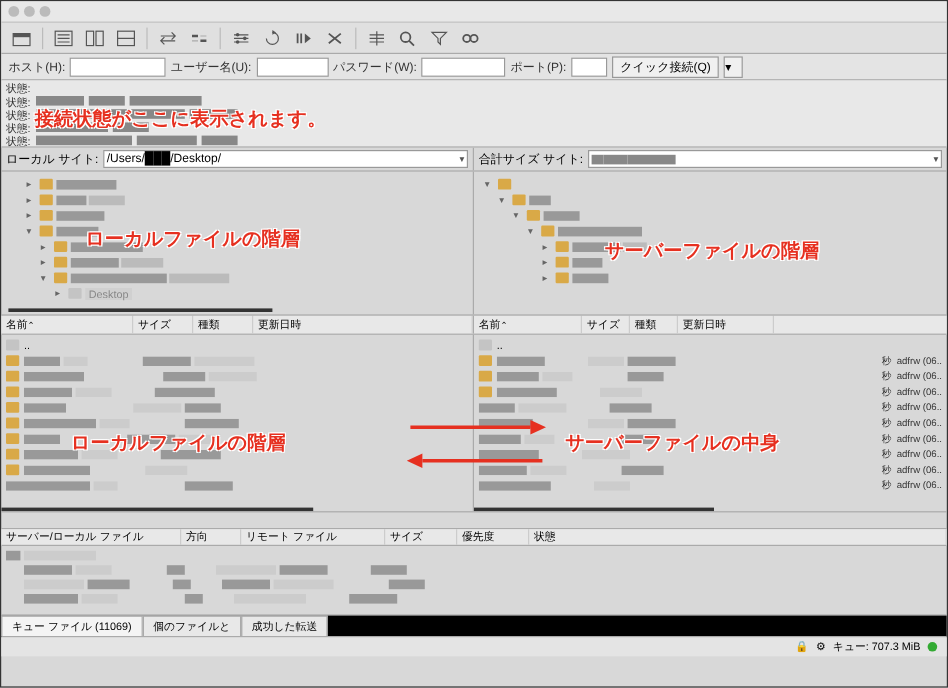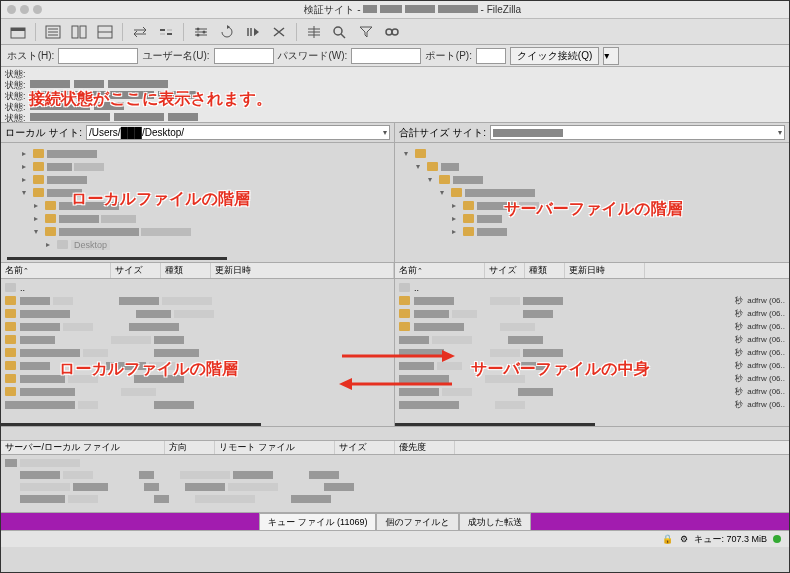--- a/index.html
+++ b/index.html
@@ -43,41 +43,38 @@
 .list-half:last-child { border-right: none; }
 .list-row { height: 13px; display: flex; align-items: center; gap: 4px; font-size: 9px; }
 .file-blur { display: flex; gap: 3px; flex: 1; overflow: hidden; }
 .perm { font-size: 8px; color: #333; margin-left: auto; white-space: nowrap; }
 .status-line { height: 14px; display: flex; border-bottom: 1px solid #aaa; font-size: 9px; }
 .status-half { width: 50%; padding: 1px 4px; border-right: 1px solid #aaa; }
 .status-half:last-child { border-right: none; }
 .queue-hdr { height: 14px; display: flex; background: #e8e8e8; border-bottom: 1px solid #aaa; }
 .queue-body { height: 58px; padding: 2px 4px; border-bottom: 1px solid #aaa; }
 .queue-row { height: 12px; display: flex; gap: 3px; align-items: center; }
-.tabs { height: 18px; display: flex; background: #a21caf; border-bottom: 1px solid #aaa; justify-content: center; }
+.tabs { height: 18px; display: flex; background: #000000; border-bottom: 1px solid #aaa; }
 .tab { padding: 2px 8px; border: 1px solid #aaa; border-bottom: none; font-size: 9px; background: #e8e8e8; }
 .tab.active { background: #f4f4f4; }
 .statusbar { height: 16px; display: flex; align-items: center; padding: 0 6px; font-size: 9px; background: #e4e4e4; gap: 4px; }
 .statusbar .sp { flex: 1; }
 .statusbar .ico { width: 12px; height: 12px; display: flex; align-items: center; justify-content: center; }
 .annotation { position: absolute; color: #e63020; font-weight: bold; font-size: 16px; text-shadow: 1px 1px 0 #fff, -1px -1px 0 #fff, 1px -1px 0 #fff, -1px 1px 0 #fff; pointer-events: none; z-index: 100; }
 .red-arrow { position: absolute; z-index: 99; pointer-events: none; }
 .dd { font-size: 8px; color: #555; }
 </style>
 </head>
 <body>
 
 <div class="titlebar">
   <div class="traffic">
     <div class="tl"></div>
       <div class="tl"></div>
       <div class="tl"></div>
-  </div>
-  <div class="titlebar-title">
-    <span>検証サイト - </span><span class="redacted" style="width:14px"></span> <span class="redacted" style="width:22px"></span> <span class="redacted" style="width:30px"></span> <span class="redacted" style="width:40px"></span><span> - FileZilla</span>
   </div>
 </div>
 
 <div class="toolbar">
   <div class="tbtn">
       <svg width="16" height="14" viewBox="0 0 16 14">
         <rect x="1" y="3" width="14" height="10" fill="none" stroke="#555"></rect>
         <rect x="1" y="3" width="14" height="3" fill="#555"></rect>
       </svg>
     </div>
@@ -557,25 +554,26 @@
         <span class="perm"><span>秒</span>&nbsp;&nbsp;<span>adfrw (06..</span></span>
       </div>
     <div style="position:absolute;bottom:0;left:0;height:3px;background:#333;width:200px"></div>
   </div>
 </div>
 
 <div class="status-line">
 </div>
 
 <div class="queue-hdr">
-  <div class="col" style="width:164px">サーバー/ローカル ファイル</div>
+  <div class="col" style="width:150px">サーバー/ローカル ファイル</div>
   <div class="col" style="width:50px">方向</div>
   <div class="col" style="width:120px">リモート ファイル</div>
   <div class="col" style="width:60px">サイズ</div>
   <div class="col" style="width:60px">優先度</div>
+  <div class="col" style="flex:1">状態</div>
 </div>
 
 <div class="queue-body">
   <div class="queue-row">
       <span class="bblk" style="width:12px"></span>
       <span class="bblk" style="width:60px;background:#ccc"></span>
     </div>
   <div class="queue-row">
       <span style="width:12px"></span>
       <span class="bblk" style="width:40px"></span>

